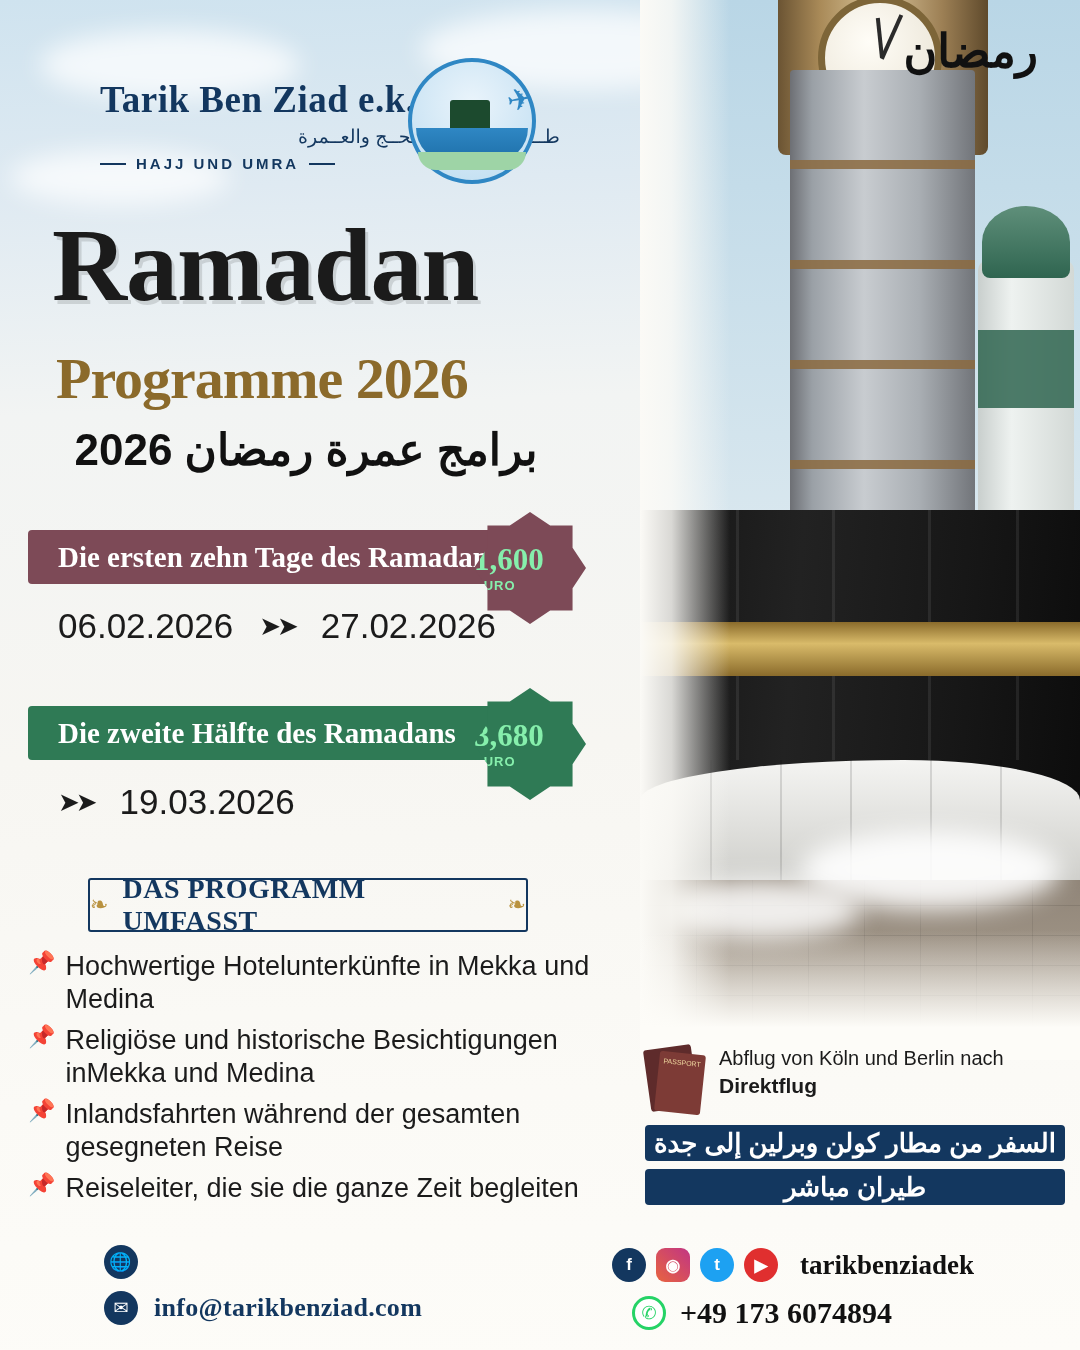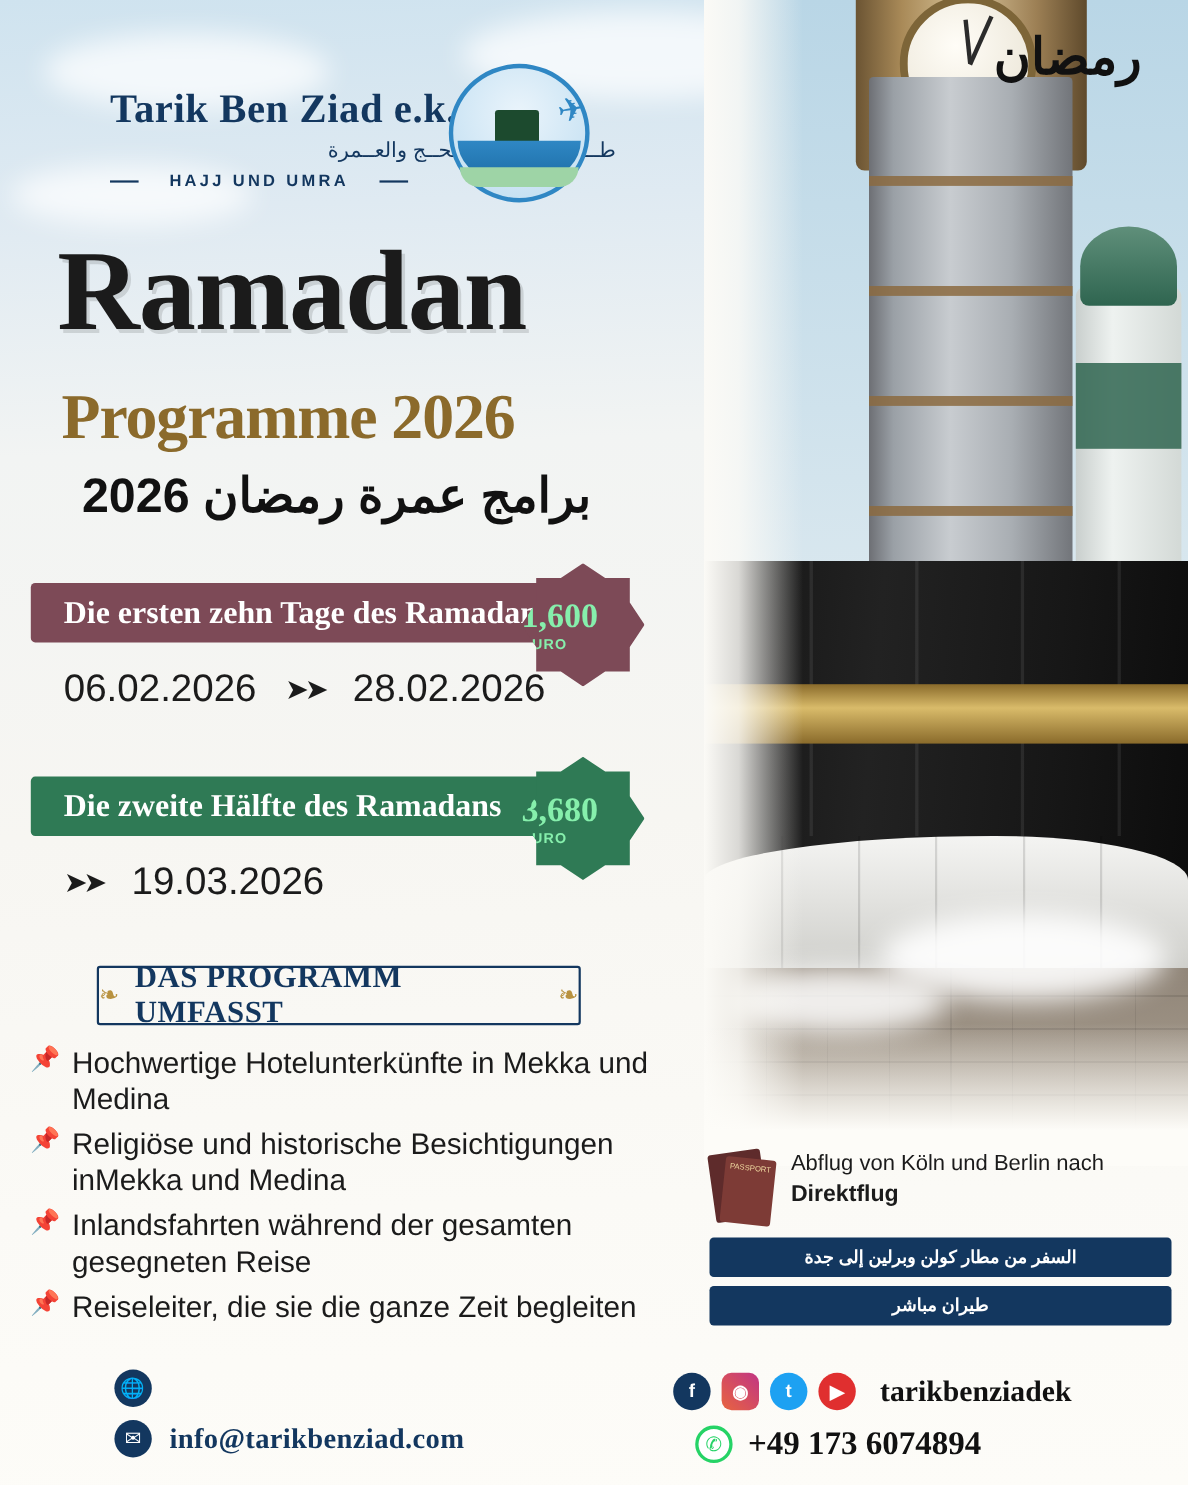--- a/index.html
+++ b/index.html
@@ -131,21 +131,21 @@
   .brand-name {
     font-family: "Liberation Serif", serif;
     font-weight: bold; font-size: 37px; color: #13375f;
     letter-spacing: .5px;
   }
   .brand-ar {
     font-size: 19px; color: #13375f; letter-spacing: 2px; margin-top: 4px;
     direction: rtl;
   }
   .brand-sub {
-    display: flex; align-items: center; gap: 28px; margin-top: 7px;
+    display: flex; align-items: center; gap: 10px; margin-top: 7px;
   }
   .brand-sub .line { height: 2px; background: #13375f; flex: 0 0 26px; }
   .brand-sub .txt { font-size: 15px; letter-spacing: 3px; color: #13375f; font-weight: bold; }
 
   #logo-mark {
     position: absolute; left: 408px; top: 58px; width: 128px; height: 126px;
   }
   #logo-mark .ring {
     position: absolute; inset: 0; border-radius: 50%;
     background: radial-gradient(circle at 50% 35%, #eaf4fb 0%, #cfe6f5 60%, #bcdcef 100%);
@@ -288,21 +288,21 @@
     font-size: 7px; color: #f0d9a0; text-align: center; padding-top: 6px;
   }
   #flight .lines {
     font-size: 20px; color: #1b1b1b; line-height: 1.35;
   }
   #flight .lines b { font-size: 21px; }
   #flight .chip {
     margin-top: 8px; background: #13375f; color: #fff;
     border-radius: 4px; height: 36px;
     display: flex; align-items: center; justify-content: center;
-    direction: rtl; font-size: 16px; font-weight: bold;
+    direction: rtl; font-size: 26px; font-weight: bold;
   }
 
   
   #social { position: absolute; left: 612px; top: 1248px; display: flex; align-items: center; gap: 10px; }
   #social .ic {
     width: 34px; height: 34px; border-radius: 50%;
     background: #13375f; color: #fff; display: flex; align-items: center; justify-content: center;
     font-size: 17px; font-weight: bold;
   }
   #social .ic.ig { background: linear-gradient(45deg,#e8643f,#c13584); border-radius: 9px; }
@@ -403,21 +403,21 @@
 
   <div class="offer one" style="top:530px">
     <div class="bar">Die ersten zehn Tage des Ramadans</div>
     <div class="price">
       <span class="amt">1,600</span>
       <span class="cur">EURO</span>
     </div>
     <div class="dates">
       <span>06.02.2026</span>
       <span class="arrow">➤➤</span>
-      <span>28.02.2026</span>
+      <span>27.02.2026</span>
     </div>
   </div>
 
   <div class="offer two" style="top:706px">
     <div class="bar">Die zweite Hälfte des Ramadans</div>
     <div class="price">
       <span class="amt">3,680</span>
       <span class="cur">EURO</span>
     </div>
     <div class="dates">

